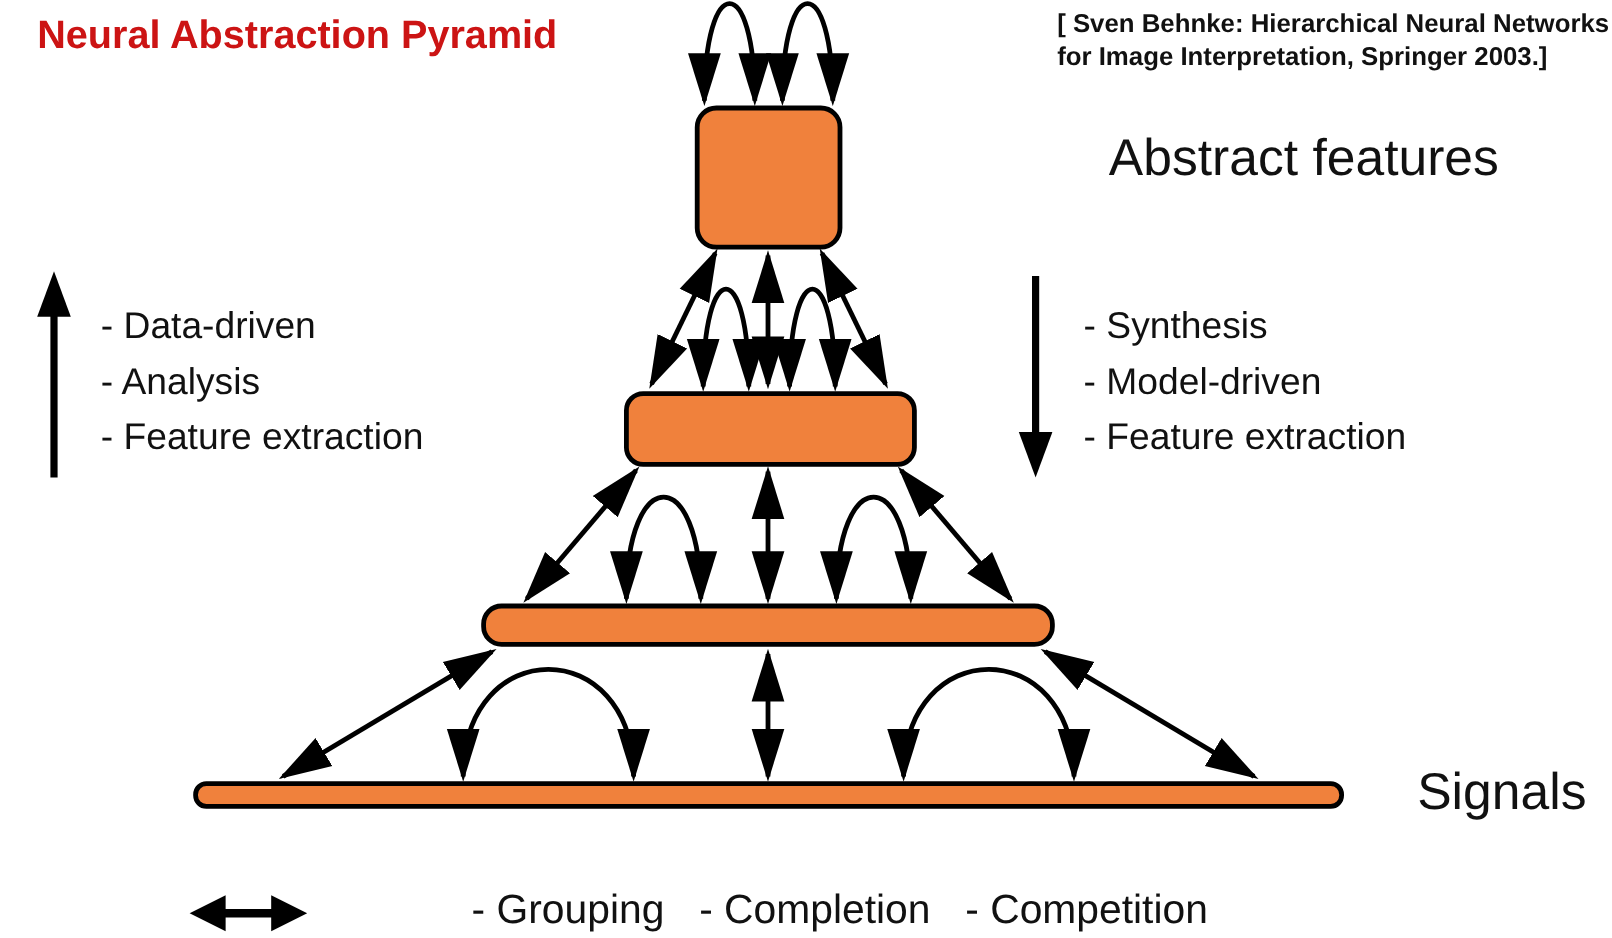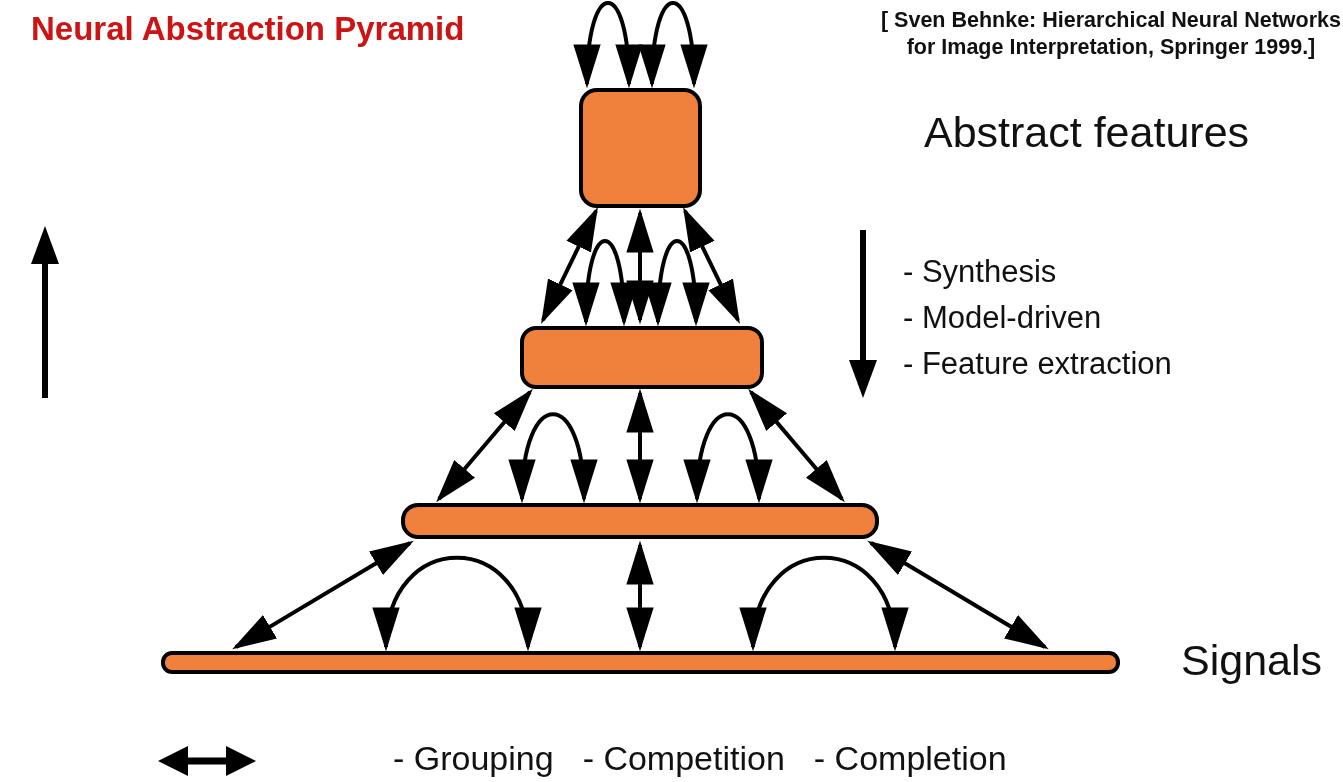--- a/index.html
+++ b/index.html
@@ -2,21 +2,21 @@
 <html><head>
 <meta charset="utf-8">
 <style>
   html,body{margin:0;padding:0;background:#fff;}
   .stage{position:relative;width:1343px;height:782px;background:#fff;overflow:hidden;
          font-family:"Liberation Sans",sans-serif;color:#111;}
   .abs{position:absolute;}
   #diagram-svg{position:absolute;left:0;top:0;}
   #title{left:31px;top:10px;font-size:33px;font-weight:700;color:#cc1414;white-space:nowrap;}
   #citation{right:2px;top:7px;font-size:21.5px;font-weight:700;line-height:27px;
-            text-align:center;white-space:nowrap;}
+            text-align:left;white-space:nowrap;}
   #abstract-label{left:924px;top:108px;font-size:43px;white-space:nowrap;}
   #signals-label{left:1181px;top:636px;font-size:43px;white-space:nowrap;}
   .side-list{font-size:31px;line-height:46px;white-space:nowrap;}
   #left-list{left:84px;top:249px;}
   #right-list{left:903px;top:249px;}
   #bottom-legend{left:393px;top:739px;font-size:34px;display:flex;gap:29px;white-space:nowrap;}
   .lvl{stroke:#000;stroke-width:4;}
   .arr{stroke:#000;stroke-width:4;fill:none;}
   .thick{stroke:#000;fill:none;}
   .head{fill:#000;stroke:none;}
@@ -76,33 +76,38 @@
       <line class="thick" x1="186" y1="761" x2="228" y2="761" stroke-width="7"></line>
       <polygon class="head" points="158,761 188,746 188,776"></polygon>
       <polygon class="head" points="256,761 226,746 226,776"></polygon>
     </g>
   </svg>
 
   <div class="abs" id="title">Neural Abstraction Pyramid</div>
 
   <div class="abs" id="citation">
     <div>[ Sven Behnke: Hierarchical Neural Networks</div>
-    <div>for Image Interpretation, Springer 1999.]</div>
+    <div>for Image Interpretation, Springer 2003.]</div>
   </div>
 
   <div class="abs" id="signals-label">Signals</div>
 
   <div class="abs" id="abstract-label">Abstract features</div>
 
+  <div class="abs side-list" id="left-list">
+    <div>- Data-driven</div>
+    <div>- Analysis</div>
+    <div>- Feature extraction</div>
+  </div>
 
   <div class="abs side-list" id="right-list">
     <div>- Synthesis</div>
     <div>- Model-driven</div>
     <div>- Feature extraction</div>
   </div>
 
   <div class="abs" id="bottom-legend">
     <span>- Grouping</span>
+    <span>- Completion</span>
     <span>- Competition</span>
-    <span>- Completion</span>
   </div>
 
 </div>
 
 </body></html>

